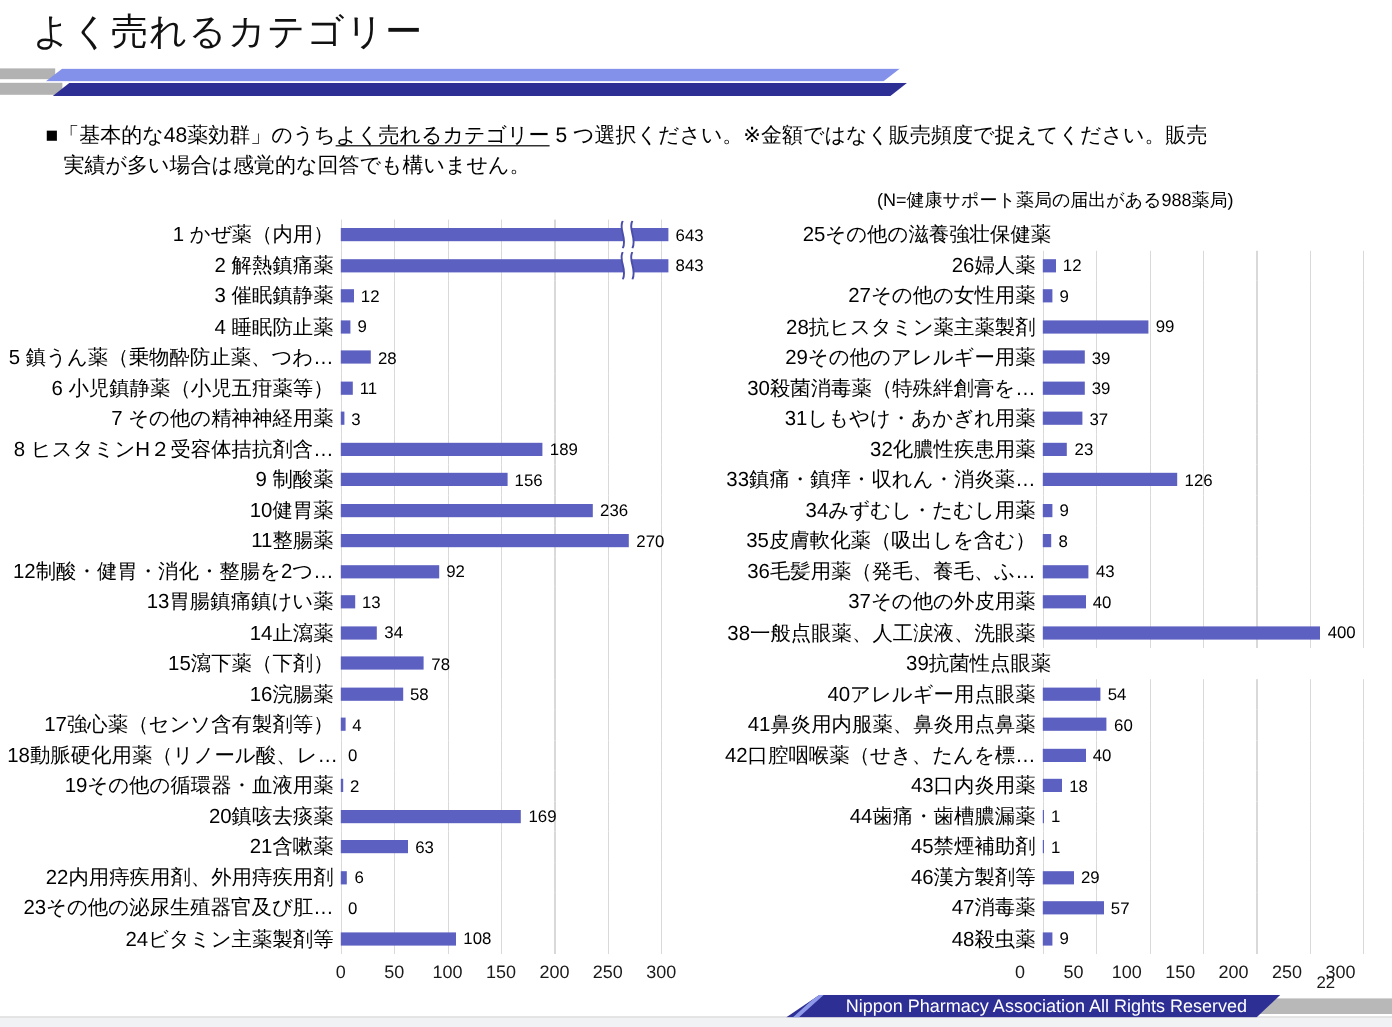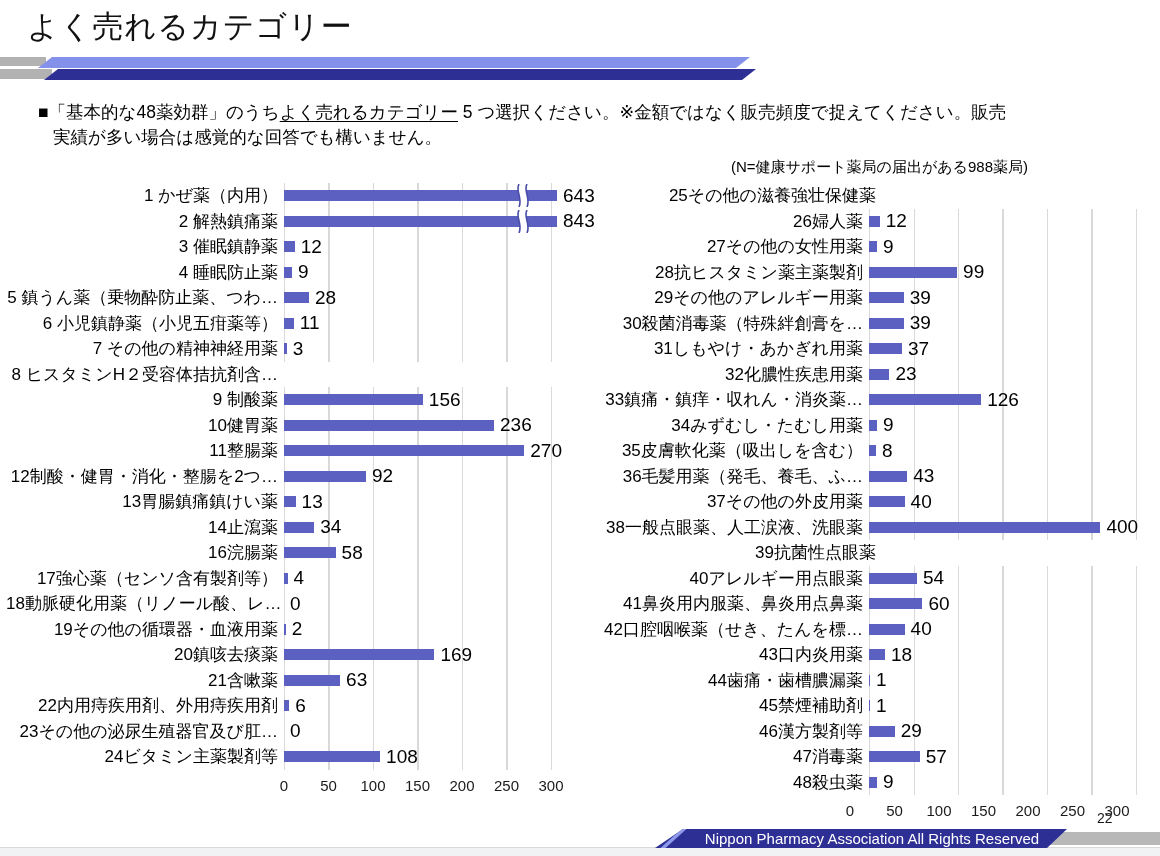--- a/index.html
+++ b/index.html
@@ -33,21 +33,21 @@
   .row{display:flex;height:25.5px;align-items:center;}
   .lbl{font-size:17px;text-align:right;padding-right:6px;box-sizing:border-box;
        white-space:nowrap;overflow:hidden;color:#000;}
   .chart-left  .lbl{width:278px;}
   .chart-right .lbl{width:306px;}
   .plot{position:relative;height:100%;display:flex;align-items:center;
         background:repeating-linear-gradient(to right,#d9d9d9 0,#d9d9d9 1px,transparent 1px,transparent 44.5px);}
   .chart-left  .plot{width:282px;}
   .chart-right .plot{width:300px;}
   .bar{height:11px;background:#5c60c0;flex:none;}
-  .val{font-size:19px;margin-left:6px;color:#000;white-space:nowrap;}
+  .val{font-size:14px;margin-left:6px;color:#000;white-space:nowrap;}
   .break{position:absolute;left:228px;top:1px;width:24px;height:23px;z-index:2;}
   .axis{position:relative;height:30px;}
   .chart-left  .axis{margin-left:278px;}
   .chart-right .axis{margin-left:274px;}
   .axis span{position:absolute;top:7px;transform:translateX(-50%);font-size:15px;color:#1a1a1a;}
   
   .grey-strip{position:absolute;left:1048px;right:0;top:832px;height:13px;background:#b8b8b8;}
   .banner{position:absolute;left:655px;top:829px;width:412px;height:19px;background:#2d2f94;z-index:3;
           clip-path:polygon(28px 0,100% 0,calc(100% - 20px) 100%,0 100%);
           display:flex;align-items:center;justify-content:center;overflow:hidden;}
@@ -133,20 +133,24 @@
       </div>
       <div class="row">
         <div class="lbl">7 その他の精神神経用薬</div>
         <div class="plot">
           <div class="bar" style="background: rgb(92, 96, 192); width: 2.67px;"></div>
           <span class="val">3</span>
         </div>
       </div>
       <div class="row">
         <div class="lbl">8 ヒスタミンH２受容体拮抗剤含…</div>
+        <div class="plot">
+          <div class="bar" style="background: rgb(92, 96, 192); width: 168.21px;"></div>
+          <span class="val">189</span>
+        </div>
       </div>
       <div class="row">
         <div class="lbl">9 制酸薬</div>
         <div class="plot">
           <div class="bar" style="background: rgb(92, 96, 192); width: 138.84px;"></div>
           <span class="val">156</span>
         </div>
       </div>
       <div class="row">
         <div class="lbl">10健胃薬</div>
@@ -174,20 +178,27 @@
         <div class="plot">
           <div class="bar" style="background: rgb(92, 96, 192); width: 11.57px;"></div>
           <span class="val">13</span>
         </div>
       </div>
       <div class="row">
         <div class="lbl">14止瀉薬</div>
         <div class="plot">
           <div class="bar" style="background: rgb(92, 96, 192); width: 30.26px;"></div>
           <span class="val">34</span>
+        </div>
+      </div>
+      <div class="row">
+        <div class="lbl">15瀉下薬（下剤）</div>
+        <div class="plot">
+          <div class="bar" style="background: rgb(92, 96, 192); width: 69.42px;"></div>
+          <span class="val">78</span>
         </div>
       </div>
       <div class="row">
         <div class="lbl">16浣腸薬</div>
         <div class="plot">
           <div class="bar" style="background: rgb(92, 96, 192); width: 51.62px;"></div>
           <span class="val">58</span>
         </div>
       </div>
       <div class="row">

